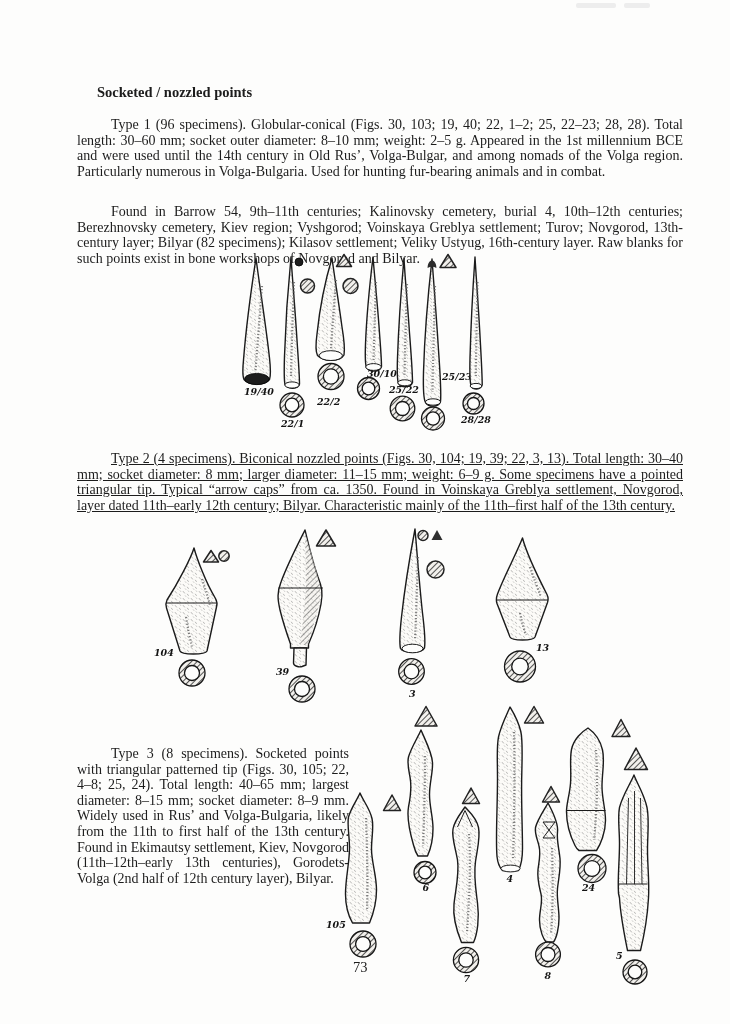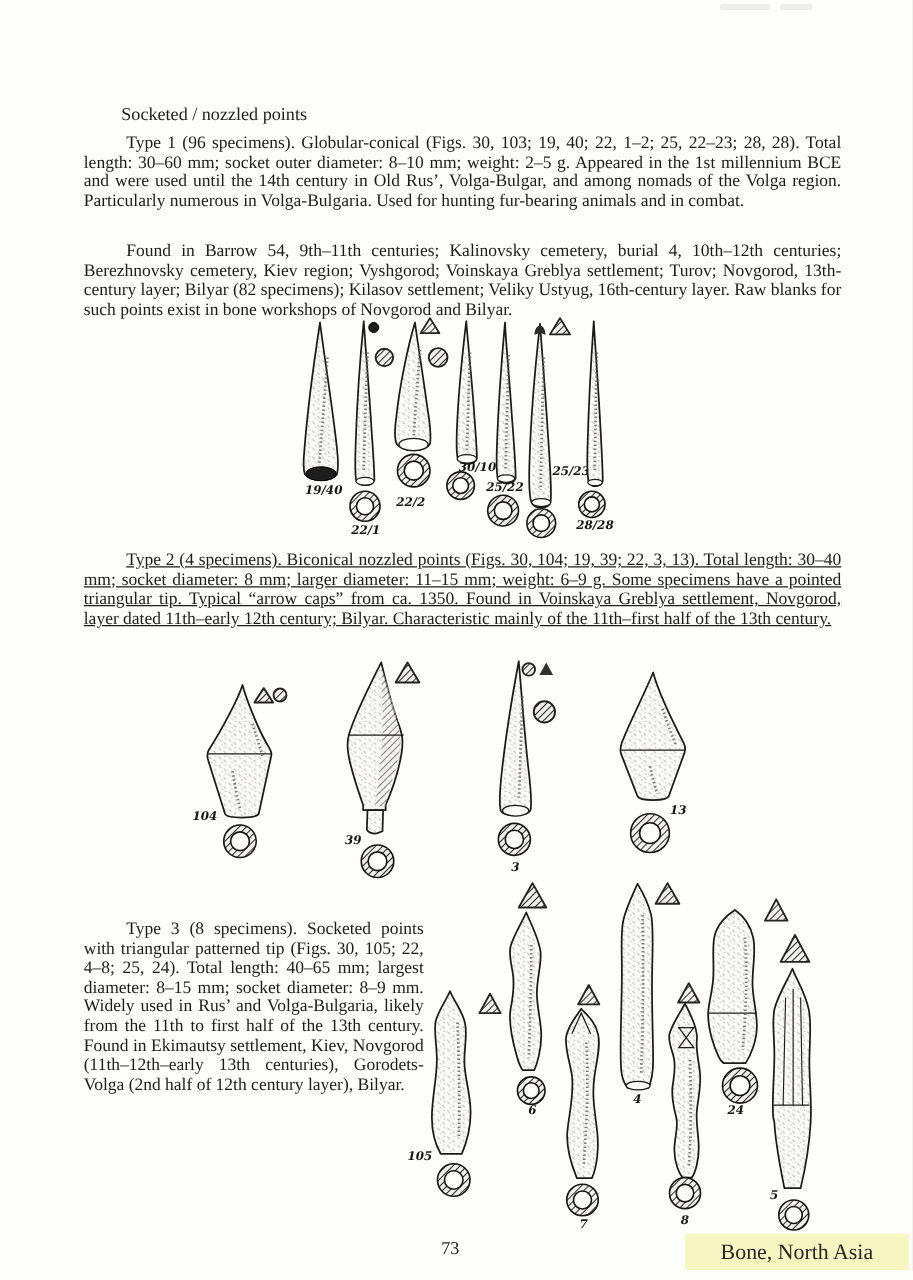--- a/index.html
+++ b/index.html
@@ -1,38 +1,38 @@
 <!DOCTYPE html>
 <html lang="en"><head>
 <meta charset="utf-8">
 <style>
   html,body{margin:0;padding:0;background:#e8e8e8;}
   .page{position:relative;width:730px;height:1024px;background:#fdfdfc;color:#1c1c1c;
         font-family:"Liberation Serif", serif;overflow:hidden;}
-  .title{position:absolute;left:97px;top:84px;font-size:14.5px;font-weight:normal;margin:0;}
-  .para{position:absolute;margin:4px;font-size:14px;line-height:15.6px;text-align:justify;
+  .title{position:absolute;left:97px;top:84px;font-size:14.5px;font-weight:bold;margin:0;}
+  .para{position:absolute;margin:14px;font-size:14px;line-height:15.6px;text-align:justify;
         text-indent:34px;hyphens:auto;}
   #p1{left:63px;top:103px;width:606px;}
   #p2{left:63px;top:190px;width:606px;}
   #p3{left:63px;top:437px;width:606px;text-decoration:underline;}
   #p4{left:63px;top:732px;width:272px;}
   svg{position:absolute;overflow:visible;}
   #fig1{left:233px;top:252px;}
   #fig2{left:150px;top:527px;}
   #fig3{left:325px;top:698px;}
   .bone{fill:url(#st);stroke:#1b1b1b;stroke-width:1.4;stroke-linejoin:round;}
   .shade{fill:none;stroke:#666;stroke-width:2.2;stroke-dasharray:1.2 2;opacity:.85;}
   .ringo{fill:url(#ht);stroke:#151515;stroke-width:1.3;}
   .ringi{fill:#fdfdfc;stroke:#151515;stroke-width:1.3;}
   .xsec{fill:url(#ht);stroke:#222;stroke-width:1.5;stroke-linejoin:round;}
   .sock{fill:#fdfdfc;stroke:#1b1b1b;stroke-width:1;}
   .dark{fill:#1d1d1d;stroke:#000;stroke-width:.8;}
   .thin{fill:none;stroke:#1b1b1b;stroke-width:1;}
   .flabel{font:italic bold 9.5px "DejaVu Serif", serif;fill:#141414;}
-  .pageno{position:absolute;left:353px;top:959px;font-size:14.5px;margin-top:32px;}
+  .pageno{position:absolute;left:353px;top:959px;font-size:14.5px;}
   .tag{position:absolute;left:548px;top:987px;width:179px;height:29px;background:#f7f6c0;
        font-size:17.5px;text-align:center;line-height:29px;color:#262626;}
   .smudge{position:absolute;background:#ededed;border-radius:2px;}
 </style>
 </head>
 <body>
 
 <div class="page">
 
   <div class="smudge" style="left:576px;top:3px;width:40px;height:5px;"></div>
@@ -238,15 +238,14 @@
       <path class="bone" d="M309,77 C305.5,85.5 297.5,97.5 294.5,109.5 C292.5,119.5 294.5,131.5 294.5,145.5 C294.5,163.5 292.5,179.5 293.5,195.5 L294.5,200 C295.5,218 300,240 302.5,252.5 L315.5,252.5 C318.5,240 322.5,218 323.5,200 C324.5,184 322.5,168 322.5,152 C322.5,136 324.5,121.5 322,109.5 C319,95.5 312,85.5 309,77 Z"></path>
       <path d="M303.5,100 L301.5,186 M309.5,93 L309.5,186 M315.5,100 L317,186" fill="none" stroke="#1b1b1b" stroke-width=".9"></path>
       <path class="thin" d="M294,186 L322.5,186"></path>
       <text class="flabel" x="291" y="261">5</text>
       <circle class="ringo" cx="310" cy="274" r="12"></circle>
       <circle class="ringi" cx="310" cy="274" r="6.8"></circle>
     </g>
   </svg>
 
   <div class="pageno">73</div>
-  <div class="tag">Bone, North Asia</div>
 
 </div>
 
 </body></html>

